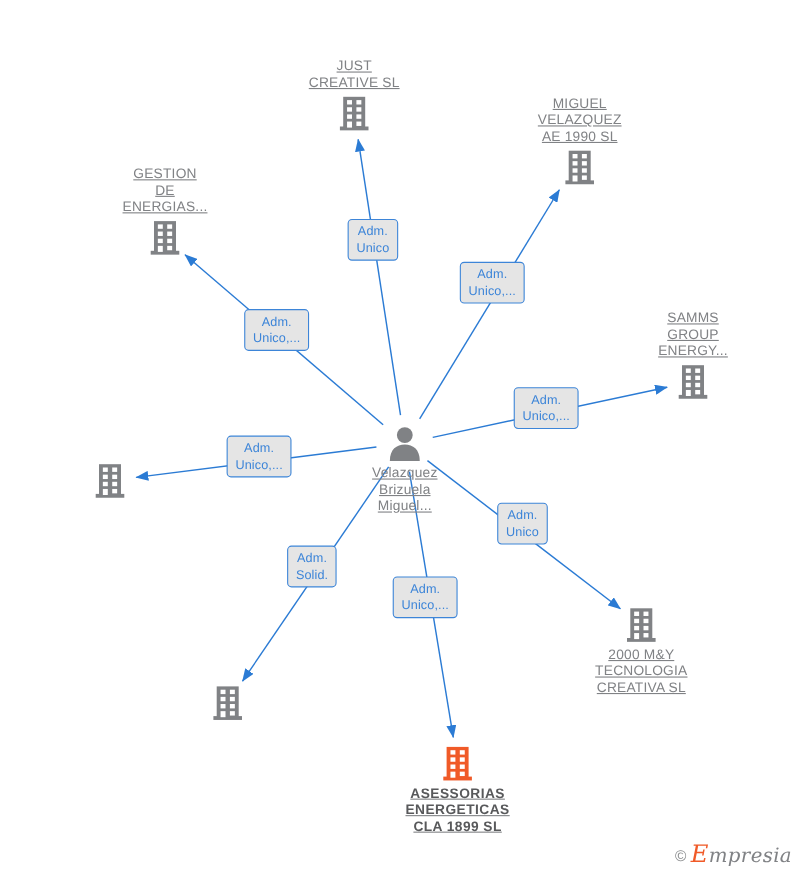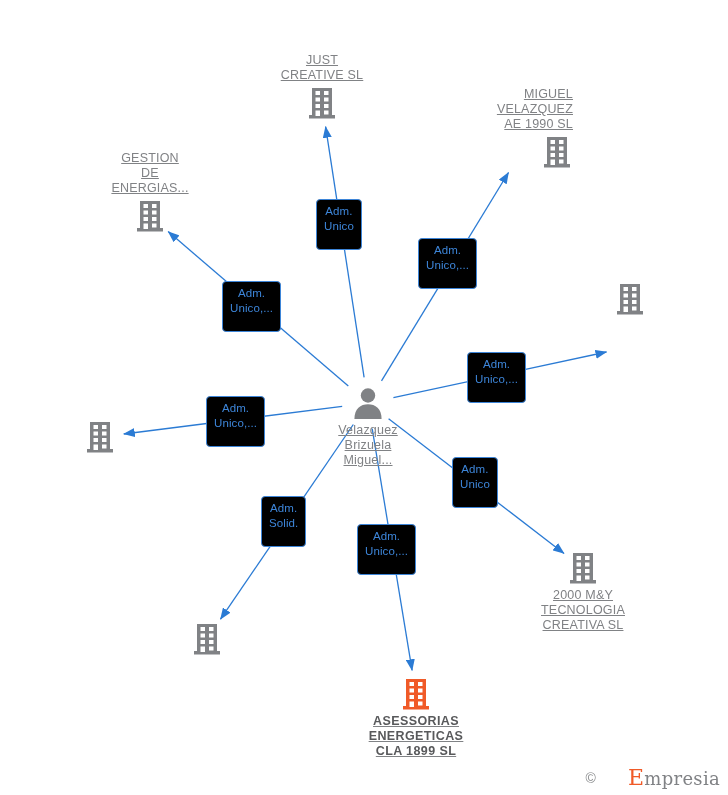--- a/index.html
+++ b/index.html
@@ -58,25 +58,25 @@
   }
 
   .node.person .label { color: #808285; }
 
   
   .elabel {
     position: absolute;
     box-sizing: border-box;
     border: 1px solid #3d85d8;
     border-radius: 4px;
-    background: #000000;
+    background: #e5e5e5;
     color: #3d85d8;
     font-size: 11.5px;
     line-height: 15px;
-    padding: 4px 7px 15px 7px;
+    padding: 4px 7px 2px 7px;
     text-align: center;
     white-space: pre-line;
     letter-spacing: .1px;
   }
 
   
   #watermark {
     position: absolute;
     right: 8px;
     bottom: 6px;
@@ -85,25 +85,25 @@
     gap: 4px;
     user-select: none;
   }
   #watermark .copy {
     font-size: 14px;
     color: #8a8c8e;
     line-height: 1;
   }
   #watermark .brand {
     font-family: "DejaVu Serif", serif;
+    font-style: italic;
     font-size: 18px;
     color: #808285;
     line-height: 1;
     letter-spacing: .3px;
-    margin-left: 28px;
   }
   #watermark .brand .cap {
     color: #f05a28;
     font-size: 22px;
   }
 </style>
 </head>
 <body>
 
 <div id="graph">
@@ -145,21 +145,21 @@
             <rect x="9.5" y="5" width="4.5" height="4" fill="#ffffff"></rect>
             <rect x="18" y="5" width="4.5" height="4" fill="#ffffff"></rect>
             <rect x="9.5" y="11.5" width="4.5" height="4" fill="#ffffff"></rect>
             <rect x="18" y="11.5" width="4.5" height="4" fill="#ffffff"></rect>
             <rect x="9.5" y="18" width="4.5" height="4" fill="#ffffff"></rect>
             <rect x="18" y="18" width="4.5" height="4" fill="#ffffff"></rect>
             <rect x="9.5" y="24.5" width="4.5" height="5.5" fill="#ffffff"></rect>
             <rect x="18" y="24.5" width="4.5" height="4" fill="#ffffff"></rect>
           </svg></span>
       </div>
-      <div class="node label-above" style="left: 503px; top: 87px; text-align: right;">
+      <div class="node label-above" style="left: 527px; top: 87px;">
         <span class="label">MIGUEL
 VELAZQUEZ
 AE 1990  SL</span>
         <span class="ico"><svg width="32" height="34" viewBox="0 0 32 34" aria-hidden="true">
             <rect x="6" y="2" width="20" height="28" fill="#808285"></rect>
             <rect x="3" y="29" width="26" height="3.5" fill="#808285"></rect>
             <rect x="9.5" y="5" width="4.5" height="4" fill="#ffffff"></rect>
             <rect x="18" y="5" width="4.5" height="4" fill="#ffffff"></rect>
             <rect x="9.5" y="11.5" width="4.5" height="4" fill="#ffffff"></rect>
             <rect x="18" y="11.5" width="4.5" height="4" fill="#ffffff"></rect>
@@ -180,20 +180,23 @@
             <rect x="18" y="5" width="4.5" height="4" fill="#ffffff"></rect>
             <rect x="9.5" y="11.5" width="4.5" height="4" fill="#ffffff"></rect>
             <rect x="18" y="11.5" width="4.5" height="4" fill="#ffffff"></rect>
             <rect x="9.5" y="18" width="4.5" height="4" fill="#ffffff"></rect>
             <rect x="18" y="18" width="4.5" height="4" fill="#ffffff"></rect>
             <rect x="9.5" y="24.5" width="4.5" height="5.5" fill="#ffffff"></rect>
             <rect x="18" y="24.5" width="4.5" height="4" fill="#ffffff"></rect>
           </svg></span>
       </div>
       <div class="node label-above" style="left: 630px; top: 282px;">
+        <span class="label">SAMMS
+GROUP
+ENERGY...</span>
         <span class="ico"><svg width="32" height="34" viewBox="0 0 32 34" aria-hidden="true">
             <rect x="6" y="2" width="20" height="28" fill="#808285"></rect>
             <rect x="3" y="29" width="26" height="3.5" fill="#808285"></rect>
             <rect x="9.5" y="5" width="4.5" height="4" fill="#ffffff"></rect>
             <rect x="18" y="5" width="4.5" height="4" fill="#ffffff"></rect>
             <rect x="9.5" y="11.5" width="4.5" height="4" fill="#ffffff"></rect>
             <rect x="18" y="11.5" width="4.5" height="4" fill="#ffffff"></rect>
             <rect x="9.5" y="18" width="4.5" height="4" fill="#ffffff"></rect>
             <rect x="18" y="18" width="4.5" height="4" fill="#ffffff"></rect>
             <rect x="9.5" y="24.5" width="4.5" height="5.5" fill="#ffffff"></rect>

